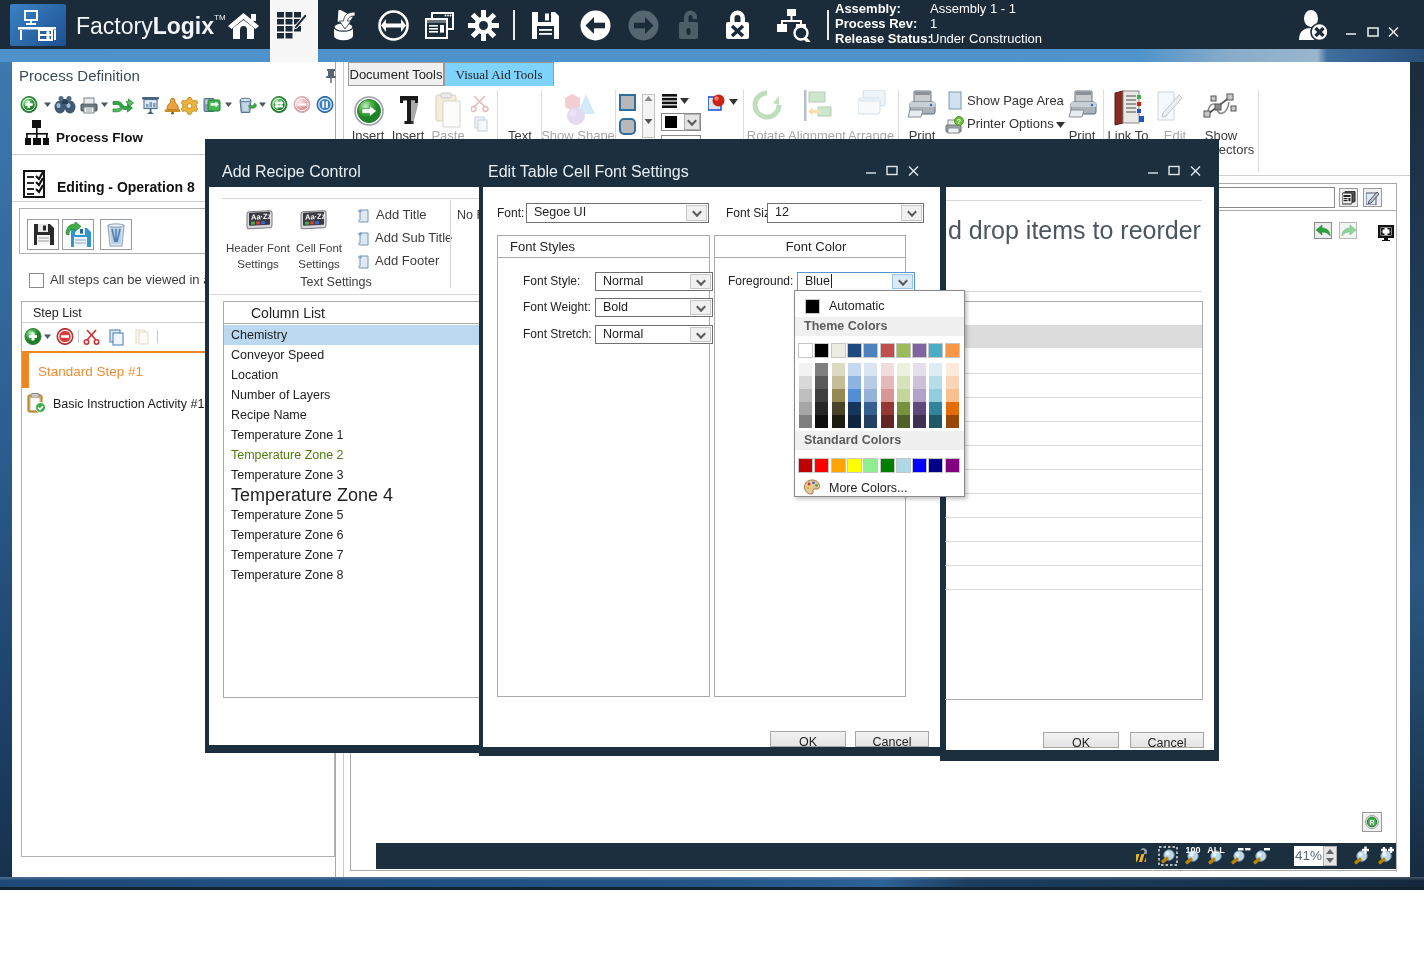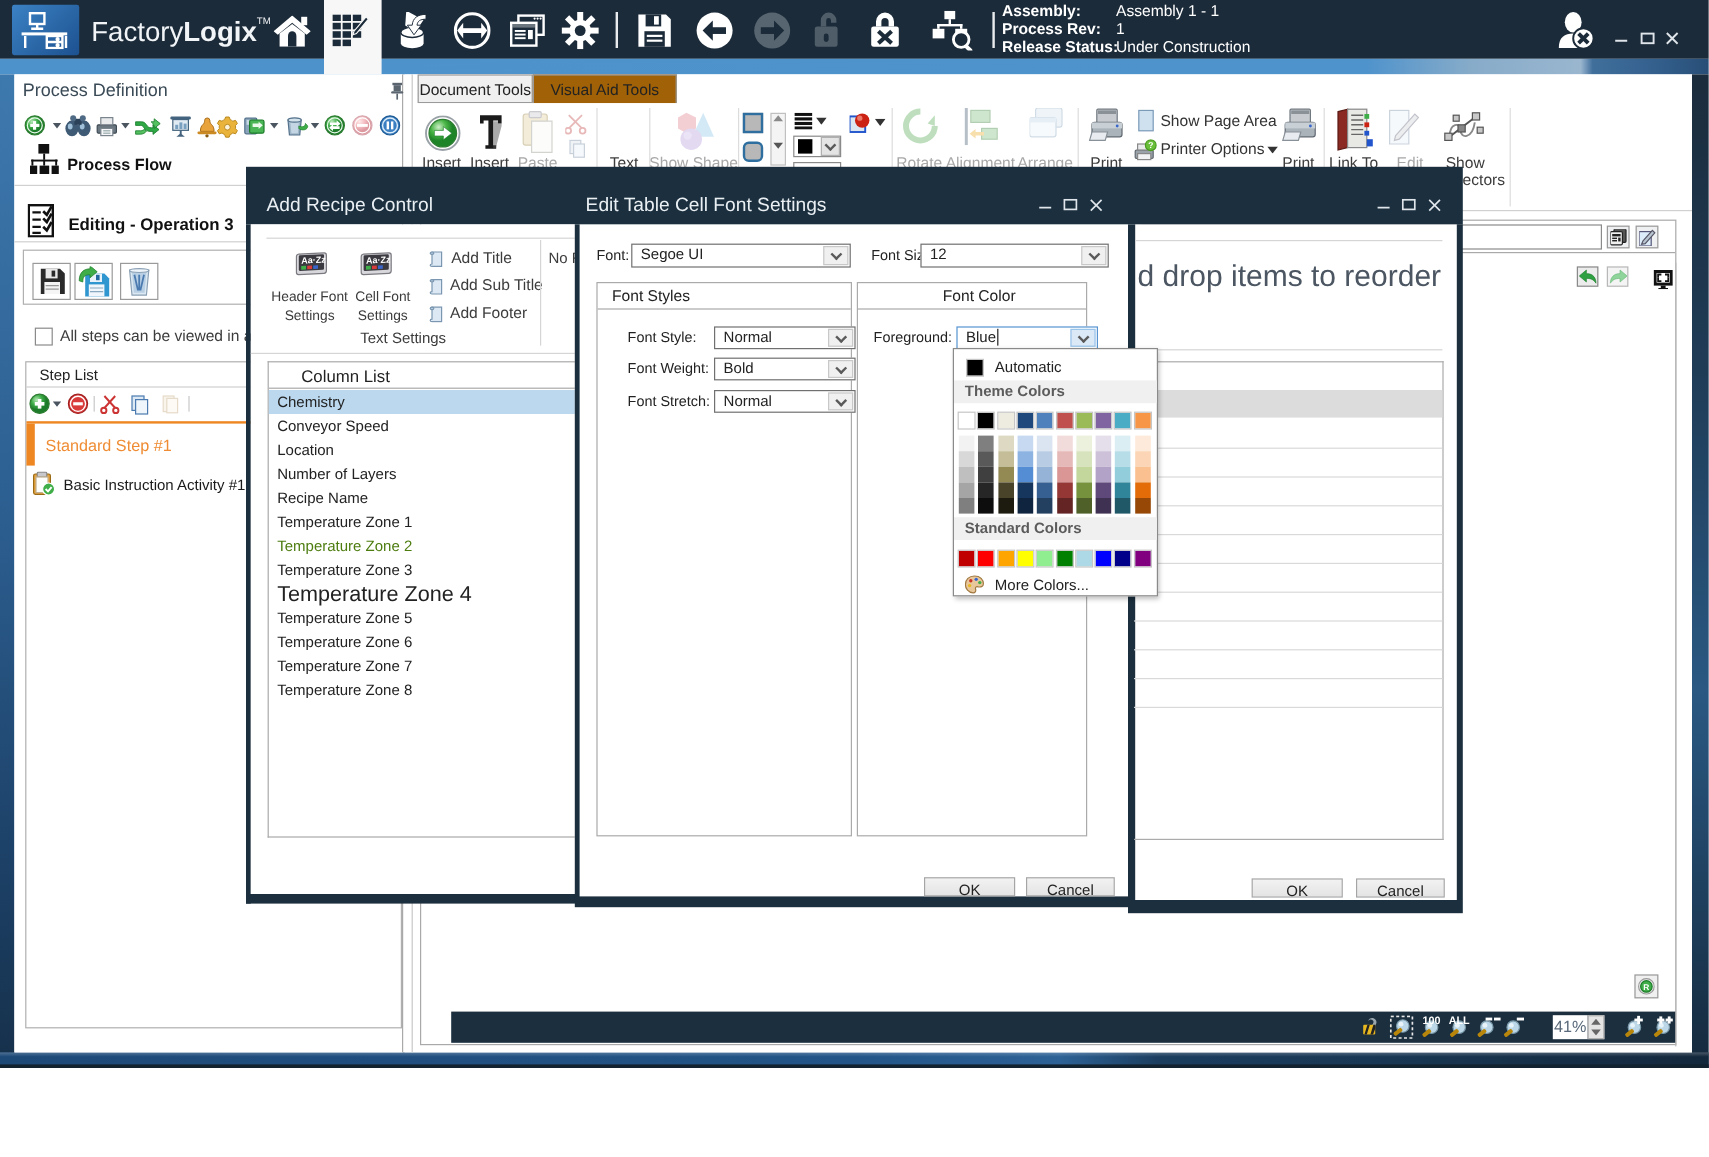--- a/index.html
+++ b/index.html
@@ -357,21 +357,21 @@
           <line x1="4" y1="13" x2="11" y2="13"></line>
           <line x1="4" y1="19" x2="11" y2="19"></line>
           <line x1="4" y1="24" x2="11" y2="24"></line>
         </g>
         <g stroke="#111" stroke-width="2.2" fill="none">
           <path d="M 13 6 l 3 3 l 4 -7"></path>
           <path d="M 13 12 l 3 3 l 4 -7"></path>
           <path d="M 13 19 l 3 3 l 4 -7"></path>
         </g>
       </svg>
-    <div class="abs" style="left:45px;top:117px;font-size:14px;font-weight:bold;color:#111;">Editing - Operation 3</div>
+    <div class="abs" style="left:45px;top:117px;font-size:14px;font-weight:bold;color:#111;">Editing - Operation 8</div>
     <div class="lp-sep" style="top:139px;"></div>
     <div class="abs" style="left:7px;top:146px;width:315px;height:46px;border:1px solid #b0b0b0;"></div>
     <div class="abs" style="left:15px;top:157px;width:32px;height:31px;border:1px solid #9a9a9a;"></div>
     <div class="abs" style="left:50px;top:157px;width:32px;height:31px;border:1px solid #9a9a9a;"></div>
     <div class="abs" style="left:88px;top:157px;width:32px;height:31px;border:1px solid #9a9a9a;"></div>
 
     <svg class="abs" style="left:20px;top:161px;" width="23" height="23" viewBox="0 0 23 23">
         <path d="M 2 1 L 18 1 L 22 5 L 22 22 L 2 22 Z" fill="#2a2a2a"></path>
         <rect x="6" y="1" width="10" height="8" fill="#e8e8e8"></rect>
         <rect x="11" y="2.5" width="3" height="5" fill="#2a2a2a"></rect>
@@ -442,21 +442,21 @@
         <rect x="4" y="0.5" width="8" height="4" rx="1" fill="#c8c8cc" stroke="#888"></rect>
         <rect x="3" y="4.5" width="10" height="13" fill="#fdfdfb" stroke="#c0b090"></rect>
         <circle cx="13.5" cy="14.5" r="5" fill="#3fae49" stroke="#fff" stroke-width="1"></circle>
         <path d="M 11 14.5 l 2 2 l 3 -3.6" stroke="#fff" stroke-width="1.6" fill="none"></path>
       </svg>
     <div class="abs" style="left:41px;top:335px;font-size:12.5px;color:#1a1a1a;">Basic Instruction Activity #1</div>
   </div>
 
   <div class="abs" id="mainarea">
     <div class="tab" style="left:11px;width:96px;background:#f0f0f0;border:1px solid #9a9a9a;">Document Tools</div>
-    <div class="tab" style="left:107px;width:120px;background:#a16207;border:1px solid #9a9a9a;border-bottom:none;">Visual Aid Tools</div>
+    <div class="tab" style="left:107px;width:110px;background:#7dd3fc;border:1px solid #9a9a9a;border-bottom:none;font-family:Liberation Serif, serif;">Visual Aid Tools</div>
     <div id="ribbon">
 
       <svg class="abs" style="left:17px;top:10px;" width="30" height="30" viewBox="0 0 30 30">
           <circle cx="15" cy="15" r="14" fill="none" stroke="#9aa2a8" stroke-width="1.6"></circle>
           <circle cx="15" cy="15" r="11.5" fill="url(#ggreen2)" stroke="#2e7d32"></circle>
           <path d="M 8 12.7 l 7.5 0 l 0 -3.2 l 7 5.5 l -7 5.5 l 0 -3.2 l -7.5 0 z" fill="#fff" stroke="#1d7c2a" stroke-width=".5"></path>
           <defs>
             <radialGradient id="ggreen2" cx="35%" cy="28%">
               <stop offset="0%" stop-color="#cdeec8"></stop>
               <stop offset="55%" stop-color="#49b545"></stop>

